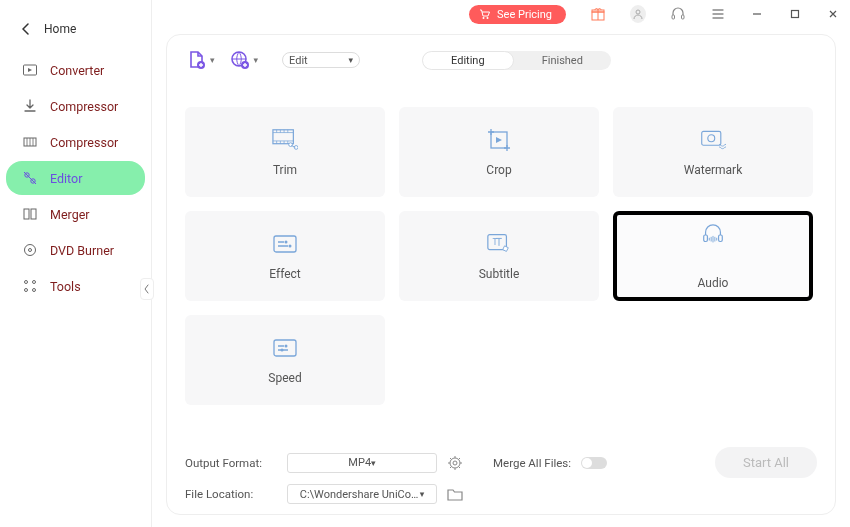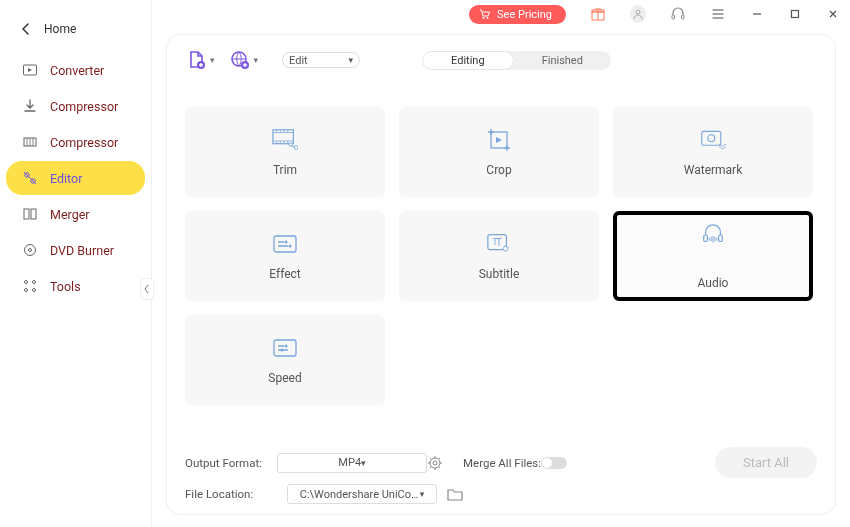--- a/index.html
+++ b/index.html
@@ -4,21 +4,21 @@
 <style>
 * { box-sizing: border-box; margin: 0; padding: 0; font-family: -apple-system, BlinkMacSystemFont, "Segoe UI", Roboto, Arial, sans-serif; }
 body { width: 850px; height: 527px; background: #fff; display: flex; overflow: hidden; position: relative; }
 
 
 .sidebar { width: 152px; height: 100%; border-right: 1px solid #eee; display: flex; flex-direction: column; padding-top: 12px; }
 .side-home { display: flex; align-items: center; gap: 14px; padding: 10px 22px 16px 22px; cursor: pointer; }
 .side-home .chev { color: #333; font-size: 14px; }
 .side-home .label { font-size: 12px; color: #333; }
 .side-item { display: flex; align-items: center; gap: 12px; padding: 9px 16px; cursor: pointer; font-size: 12.5px; color: #7f1d1d; border-radius: 16px; margin: 1px 6px; }
-.side-item.active { background: #fde047; color: #6b4fe0; }
+.side-item.active { background: #86efac; color: #6b4fe0; }
 .side-item .icon { width: 16px; height: 16px; display: flex; align-items: center; justify-content: center; color: #666; }
 .side-item.active .icon { color: #6b4fe0; }
 
 
 .collapse-notch { position: absolute; left: 140px; top: 278px; width: 14px; height: 22px; background: #fff; border: 1px solid #eee; border-radius: 4px; display: flex; align-items: center; justify-content: center; font-size: 9px; color: #777; cursor: pointer; }
 
 
 .main { flex: 1; display: flex; flex-direction: column; }
 
 
@@ -43,21 +43,21 @@
 .seg-btn.active { background: #fff; color: #333; border: 1px solid #e5e5e5; border-radius: 14px; }
 
 
 .grid { display: grid; grid-template-columns: repeat(3, 200px); gap: 14px; margin-top: 36px; }
 .tile { height: 90px; background: #f7f7f8; border-radius: 6px; display: flex; flex-direction: column; align-items: center; justify-content: center; gap: 10px; cursor: pointer; }
 .tile.highlight { border: 4px solid #000; background: #fbfbfc; gap: 28px; }
 .tile .ticon { width: 26px; height: 26px; display: flex; align-items: center; justify-content: center; color: #7aa6d9; }
 .tile .tlabel { font-size: 12px; color: #555; }
 
 
-.footer { margin-top: auto; display: flex; align-items: center; padding-top: 8px; font-size: 11.5px; color: #555; }
+.footer { margin-top: auto; display: flex; align-items: center; gap: 10px; padding-top: 8px; font-size: 11.5px; color: #555; }
 .footer .lbl { width: 92px; }
 .fselect { width: 150px; height: 20px; border: 1px solid #ddd; border-radius: 3px; font-size: 11px; padding: 0 6px; display: flex; align-items: center; justify-content: center; cursor: pointer; color: #555; }
 .footer-row2 { display: flex; align-items: center; gap: 10px; font-size: 11.5px; color: #555; margin-top: 6px; }
 .gearicon, .foldericon { color: #888; cursor: pointer; }
 .toggle { width: 26px; height: 12px; background: #ddd; border-radius: 8px; position: relative; cursor: pointer; }
 .toggle::after { content: ""; position: absolute; left: 1px; top: 1px; width: 10px; height: 10px; background: #fff; border-radius: 50%; }
 .startall { margin-left: auto; background: #f3f3f4; color: #bbb; padding: 8px 28px; border-radius: 20px; font-size: 13px; }
 
 svg { display: block; }
 </style>

